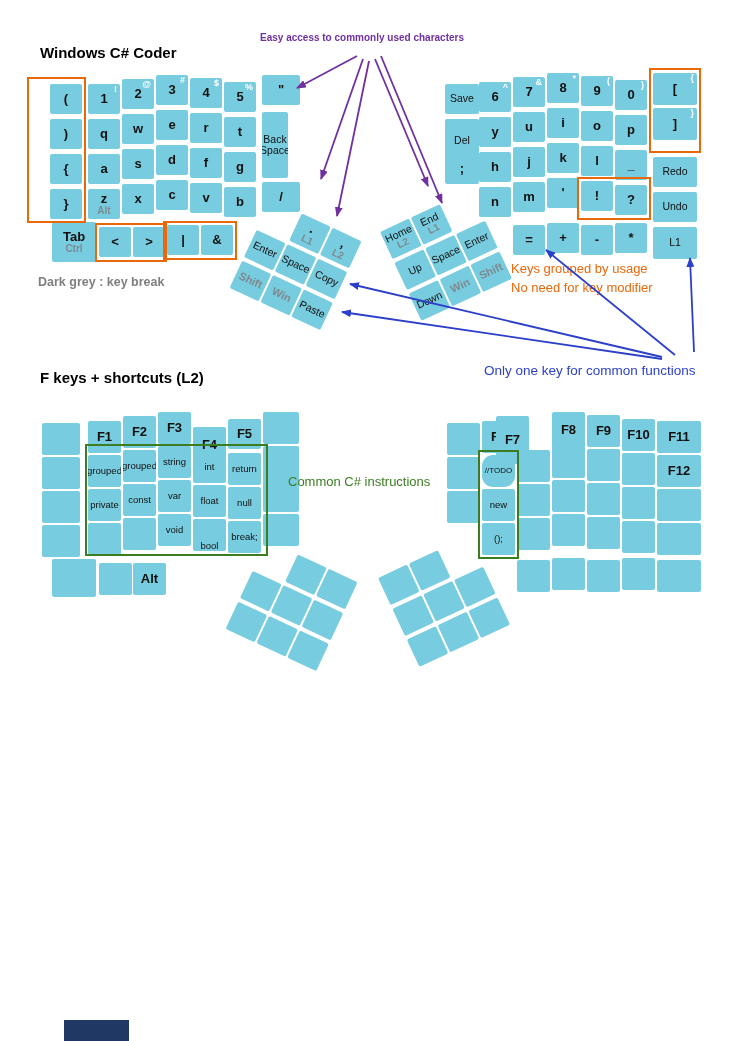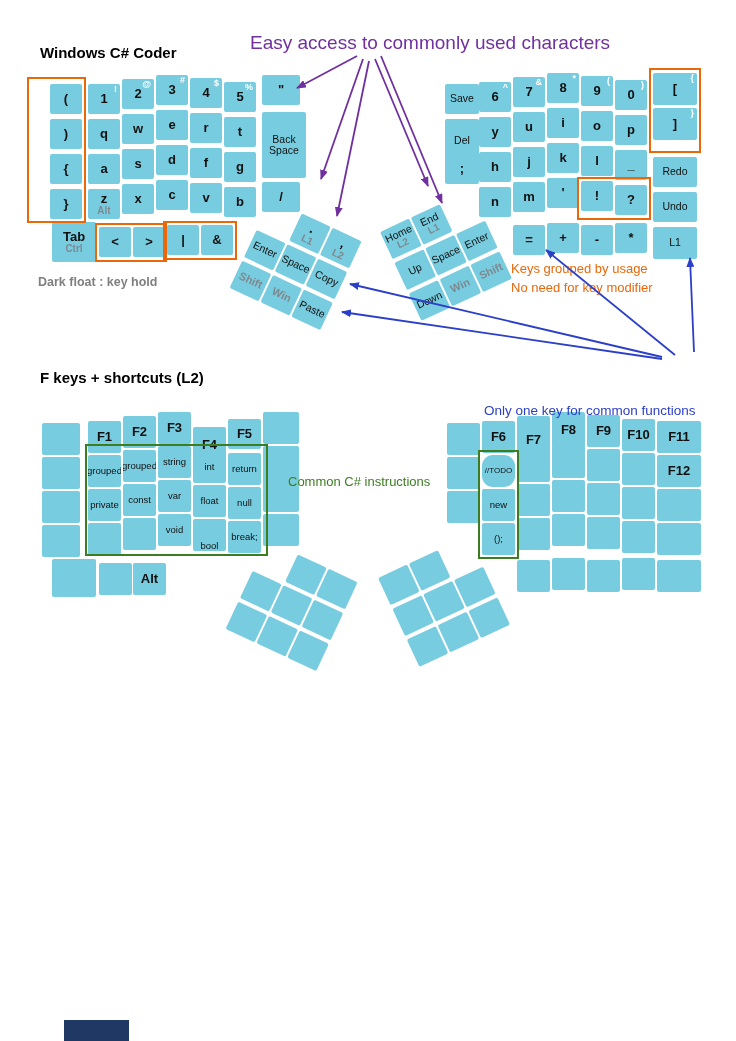--- a/index.html
+++ b/index.html
@@ -23,43 +23,43 @@
   .key .hold { font-weight:bold; font-size:10px; line-height:1.05; color:var(--c-grey_label,#7E8A91); }
   .key .sup  { position:absolute; top:1px; right:3px; font-weight:bold; font-size:9px; color:#ffffff; line-height:1; }
 
   .cluster { position:absolute; width:102px; height:100px; transform-origin:0 0; }
 
   .title { position:absolute; font-size:15px; font-weight:bold; color:#000; white-space:nowrap; z-index:6; }
   .t1 { left:40px; top:44px; }
   .t2 { left:40px; top:369px; }
 
   .note { position:absolute; white-space:nowrap; z-index:6; }
-  .note.purple { left:250px; top:32px;  color:var(--c-purple,#7030A0); font-size:19px; }
+  .note.purple { left:260px; top:32px;  color:var(--c-purple,#7030A0); font-size:10px;font-weight:bold; }
   .note.greynote { left:38px; top:275px; color:#7F7F7F; font-weight:bold; font-size:12.5px; }
   .note.o1 { left:511px; top:261px; color:var(--c-orange,#E8680A); font-size:13px; }
   .note.o2 { left:511px; top:280px; color:var(--c-orange,#E8680A); font-size:13px; }
-  .note.bluenote { left:484px; top:363px; color:var(--c-blue,#2B3FC8); font-size:13.5px;margin-top:40px; }
+  .note.bluenote { left:484px; top:363px; color:var(--c-blue,#2B3FC8); font-size:13.5px; }
   .note.greennote { left:288px; top:474px; color:var(--c-green,#3C7D21); font-size:13px; }
 
   .obox { position:absolute; border:2px solid var(--c-orange,#E8680A); z-index:5; }
   .gbox { position:absolute; border:2px solid var(--c-green,#3C7D21); z-index:5; }
 
   svg.arrows { position:absolute; left:0; top:0; z-index:8; pointer-events:none; }
 
   .footer-bar { position:absolute; left:64px; top:1020px; width:65px; height:21px;
                 background:var(--c-footer,#1F3864); z-index:6; }
 </style>
 </head>
 <body>
 
 <div class="page">
 
   <div class="title t1">Windows C# Coder</div>
   <div class="note purple">Easy access to commonly used characters</div>
-  <div class="note greynote">Dark float : key hold</div>
+  <div class="note greynote">Dark grey : key break</div>
   <div class="note o1">Keys grouped by usage</div>
   <div class="note o2">No need for key modifier</div>
   <div class="note bluenote">Only one key for common functions</div>
   <div class="title t2">F keys + shortcuts (L2)</div>
   <div class="note greennote">Common C# instructions</div>
 
   <div class="keys-group" id="l1-left">
       <div class="key b" style="left: 50px; top: 84px; width: 32px; height: 30px;">
         <span class="lab">(</span>
       </div>
@@ -103,21 +103,21 @@
       </div>
       <div class="key b" style="left: 156px; top: 110px; width: 32px; height: 30px;">
         <span class="lab">e</span>
       </div>
       <div class="key b" style="left: 190px; top: 113px; width: 32px; height: 30px;">
         <span class="lab">r</span>
       </div>
       <div class="key b" style="left: 224px; top: 117px; width: 32px; height: 30px;">
         <span class="lab">t</span>
       </div>
-      <div class="key n" style="left: 262px; top: 112px; width: 44px; height: 66px;">
+      <div class="key n" style="left: 262px; top: 112px; width: 26px; height: 66px;">
         <span class="lab">Back Space</span>
       </div>
       <div class="key b" style="left: 88px; top: 154px; width: 32px; height: 30px;">
         <span class="lab">a</span>
       </div>
       <div class="key b" style="left: 122px; top: 149px; width: 32px; height: 30px;">
         <span class="lab">s</span>
       </div>
       <div class="key b" style="left: 156px; top: 145px; width: 32px; height: 30px;">
         <span class="lab">d</span>
@@ -403,21 +403,21 @@
         <div class="key b" style="left: 0px; top: 68px; width: 32px; height: 30px;"></div>
         <div class="key b" style="left: 34px; top: 68px; width: 32px; height: 30px;"></div>
         <div class="key b" style="left: 68px; top: 68px; width: 32px; height: 30px;"></div>
       </div>
     </div>
   <div class="keys-group" id="l2-right">
       <div class="key b" style="left: 447px; top: 423px; width: 33px; height: 32px;"></div>
       <div class="key b" style="left: 482px; top: 421px; width: 33px; height: 32px;">
         <span class="lab">F6</span>
       </div>
-      <div class="key b" style="left: 517px; top: 416px; width: 33px; height: 48px;">
+      <div class="key b" style="left: 496px; top: 416px; width: 33px; height: 48px;">
         <span class="lab">F7</span>
       </div>
       <div class="key b" style="left: 552px; top: 412px; width: 33px; height: 36px;">
         <span class="lab">F8</span>
       </div>
       <div class="key b" style="left: 587px; top: 415px; width: 33px; height: 32px;">
         <span class="lab">F9</span>
       </div>
       <div class="key b" style="left: 622px; top: 419px; width: 33px; height: 32px;">
         <span class="lab">F10</span>

